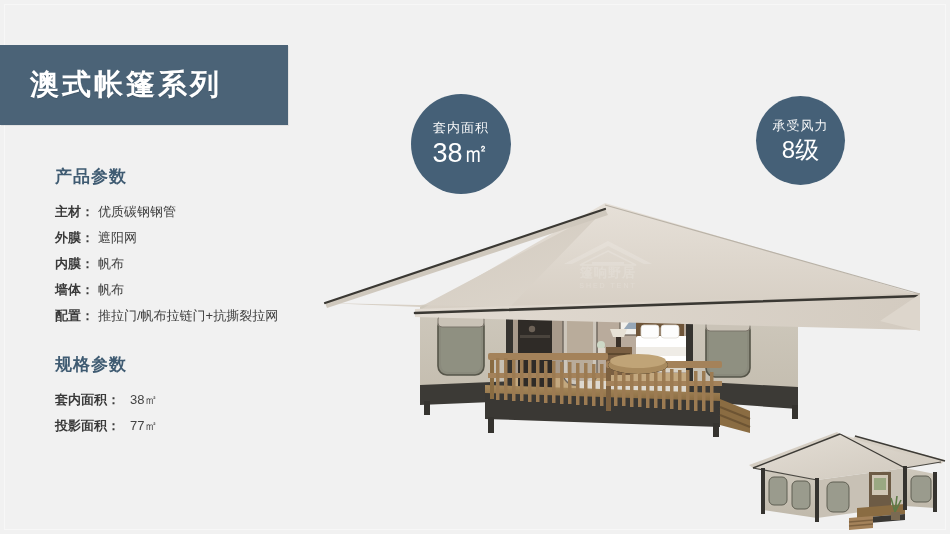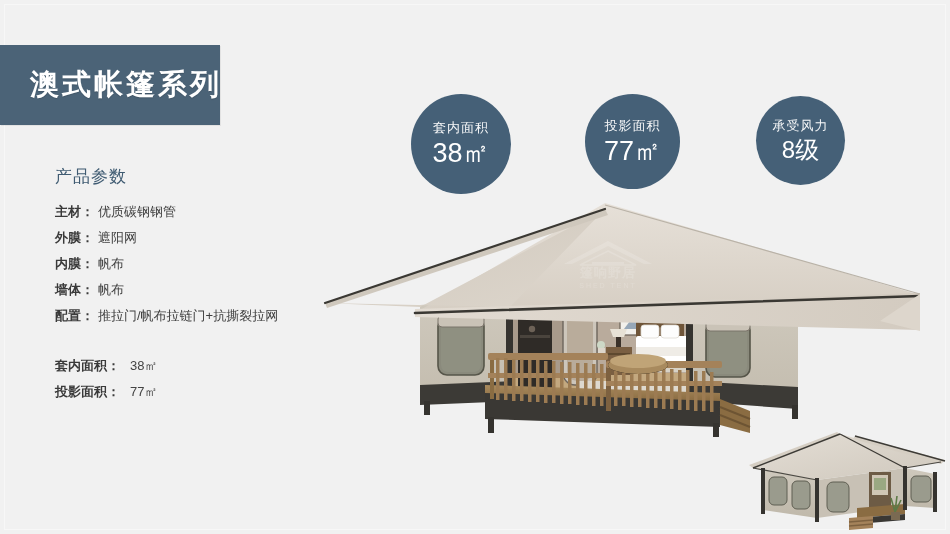--- a/index.html
+++ b/index.html
@@ -8,35 +8,35 @@
     background:#f0f0f0;
     font-family:"Liberation Sans","DejaVu Sans",sans-serif;
     position:relative;
   }
   #stage{position:absolute;inset:0;background:#f1f1f1;}
   
   #page-border{position:absolute;left:4px;top:4px;right:4px;bottom:4px;border:1px solid #f7f7f7;pointer-events:none;}
 
   
   #title-banner{
-    position:absolute;left:0;top:45px;width:220px;height:80px;
+    position:absolute;left:0;top:45px;width:288px;height:80px;
     background:#4b6377;
     display:flex;align-items:center;
     box-shadow:1px 1px 0 rgba(0,0,0,.06);
   }
   #title-banner .title-text{
     color:#ffffff;font-size:29px;font-weight:bold;letter-spacing:3px;
     margin-left:30px;text-shadow:0 1px 1px rgba(0,0,0,.15);
     white-space:nowrap;
   }
 
   
   #spec-column{position:absolute;left:52px;top:165px;width:300px;}
   .section-heading{
-    color:#3f5b72;font-size:17px;font-weight:normal;letter-spacing:1px;
+    color:#3f5b72;font-size:17px;font-weight:bold;letter-spacing:1px;
     margin:0 0 11px 3px;
   }
   .spec-row{
     font-size:13px;line-height:26px;white-space:nowrap;margin-left:3px;
   }
   .spec-label{color:#3a3a3a;font-weight:bold;text-align:center;}
   .spec-value{color:#404040;margin-left:4px;}
   #spec-section-2{margin-top:24px;}
   #spec-section-2 .spec-value{color:#444;margin-left:10px;}
 
@@ -96,38 +96,35 @@
       </div>
       <div class="spec-row">
         <span class="spec-label">墙体：</span><span class="spec-value">帆布</span>
       </div>
       <div class="spec-row">
         <span class="spec-label">配置：</span><span class="spec-value">推拉门/帆布拉链门+抗撕裂拉网</span>
       </div>
     </div>
 
     <div id="spec-section-2">
+      <div class="section-heading">规格参数</div>
 
       <div class="spec-row">
         <span class="spec-label">套内面积：</span><span class="spec-value">38㎡</span>
       </div>
       <div class="spec-row">
         <span class="spec-label">投影面积：</span><span class="spec-value">77㎡</span>
       </div>
     </div>
 
   </div>
 
   <div class="stat-circle" id="stat-circle-0">
     <span class="stat-label">套内面积</span>
     <span class="stat-value">38㎡</span>
-  </div>
-  <div class="stat-circle" id="stat-circle-1">
-    <span class="stat-label">投影面积</span>
-    <span class="stat-value">77㎡</span>
   </div>
   <div class="stat-circle" id="stat-circle-2">
     <span class="stat-label">承受风力</span>
     <span class="stat-value">8级</span>
   </div>
 
   <svg id="tent-main" viewBox="0 0 600 260">
     <defs>
       <linearGradient id="roofL" x1="0" y1="0" x2="1" y2="1">
         <stop offset="0" stop-color="#cfc7bc"></stop>

